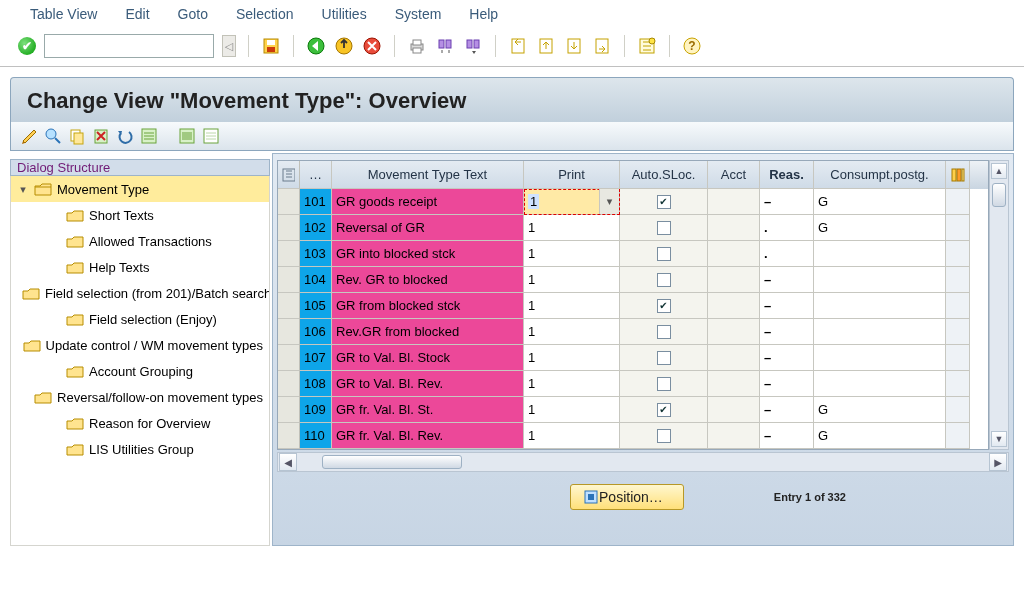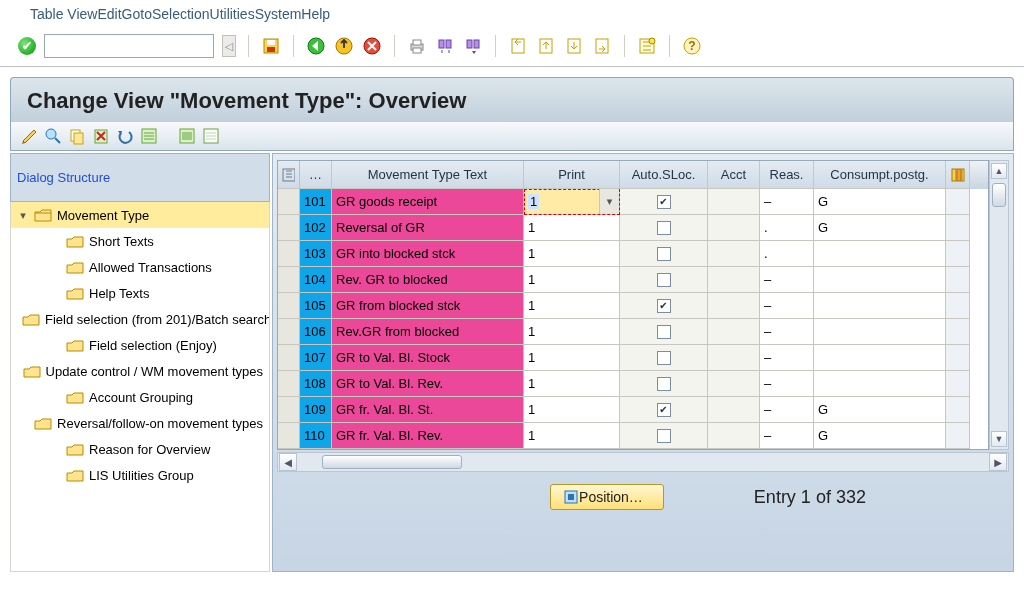--- a/index.html
+++ b/index.html
@@ -6,20 +6,21 @@
   body {
     font-family: Arial, Helvetica, sans-serif;
     font-size: 13px;
     background: #fff;
     width: 1024px;
     height: 600px;
     overflow: hidden;
   }
   .menubar {
     display: flex;
+    gap: 28px;
     padding: 6px 30px 6px 30px;
     color: #3a5b7a;
     font-size: 14px;
   }
   .menubar span { cursor: default; }
 
   .toolbar {
     display: flex;
     align-items: center;
     gap: 8px;
@@ -95,23 +96,24 @@
   }
 
   
   .treepane {
     width: 260px;
     flex: 0 0 260px;
   }
   .tree-head {
     background: #d2ddea;
     border: 1px solid #9eb4c9;
-    padding: 16px 6px;
+    padding: 0 6px;
     font-size: 13px;
-    color: #1d4ed8;
+    color: #701a75;
+    margin-top: 6px;
   }
   .tree-body {
     border: 1px solid #d5d5cf;
     border-top: none;
     background: #fff;
     height: 370px;
     overflow: hidden;
   }
   .tree-row {
     display: flex;
@@ -172,21 +174,21 @@
     justify-content: center;
     background: linear-gradient(#e4ebf2, #cfdbe7);
   }
   .grid-row { height: 26px; }
   .c-rowbtn { width: 22px; background: #e7e7df; border-right:1px solid #c0c0b8; }
   .c-id { width: 32px; background: #0ea5e9; }
   .c-text { width: 192px; background: #ec4899; }
   .c-print { width: 96px; background: #fff; position: relative; }
   .c-auto { width: 88px; background: #f4f4ee; justify-content: center; }
   .c-acct { width: 52px; background: #f4f4ee; }
-  .c-reas { width: 54px; background: #fff; }
+  .c-reas { width: 54px; background: #fff; font-weight: bold; }
   .c-cons { width: 132px; background: #fff; }
   .grid-hcell.c-id, .grid-hcell.c-text, .grid-hcell.c-print,
   .grid-hcell.c-auto, .grid-hcell.c-acct, .grid-hcell.c-reas, .grid-hcell.c-cons,
   .grid-hcell.c-rowbtn {
     background: linear-gradient(#e4ebf2, #cfdbe7);
   }
   .grid-row.sel .c-print {
     background: #ffeaa6;
     outline: 1px dashed #d00;
     outline-offset: -1px;
@@ -245,21 +247,21 @@
   .pos-btn {
     background: linear-gradient(#fff7cf, #ffe07a);
     border: 1px solid #b79827;
     border-radius: 3px;
     padding: 4px 20px 4px 12px;
     display: flex; align-items: center; gap: 0;
     font-size: 14px; color: #222;
     cursor: pointer;
     margin-left: 130px;
   }
-  .entrylabel { font-size: 18px; color: #222; }
+  .entrylabel { font-size: 11px; color: #222; font-weight: bold; }
 
   
   .c-conf { width: 24px; justify-content:center; }
 
   
   .vscroll {
     width: 20px;
     background: #e2e8f0;
     border: 1px solid #b9c5d2;
     display:flex; flex-direction:column; align-items:center;

